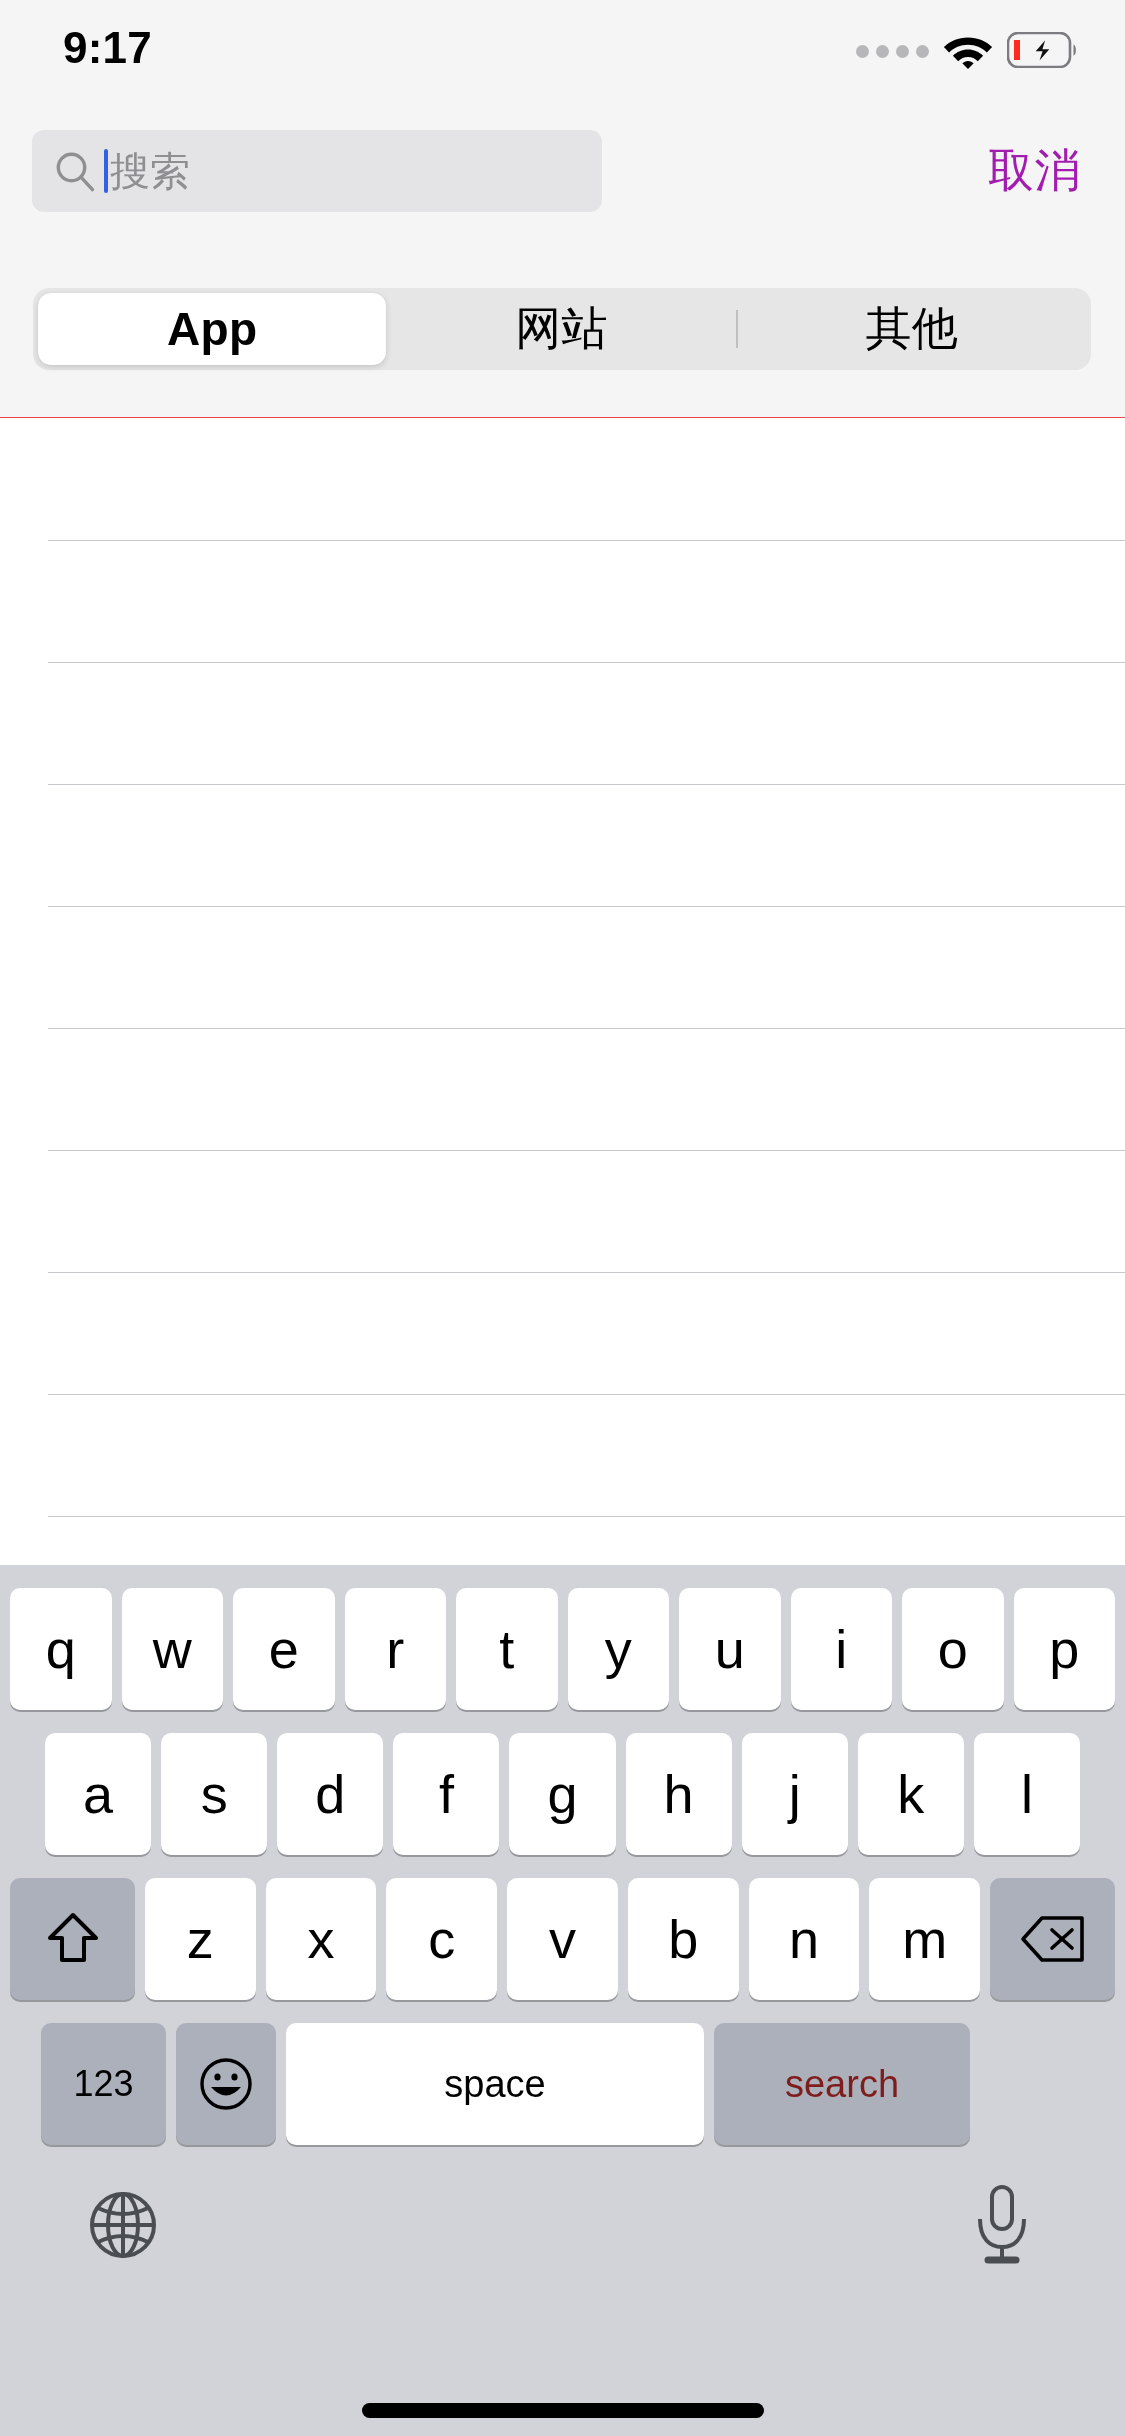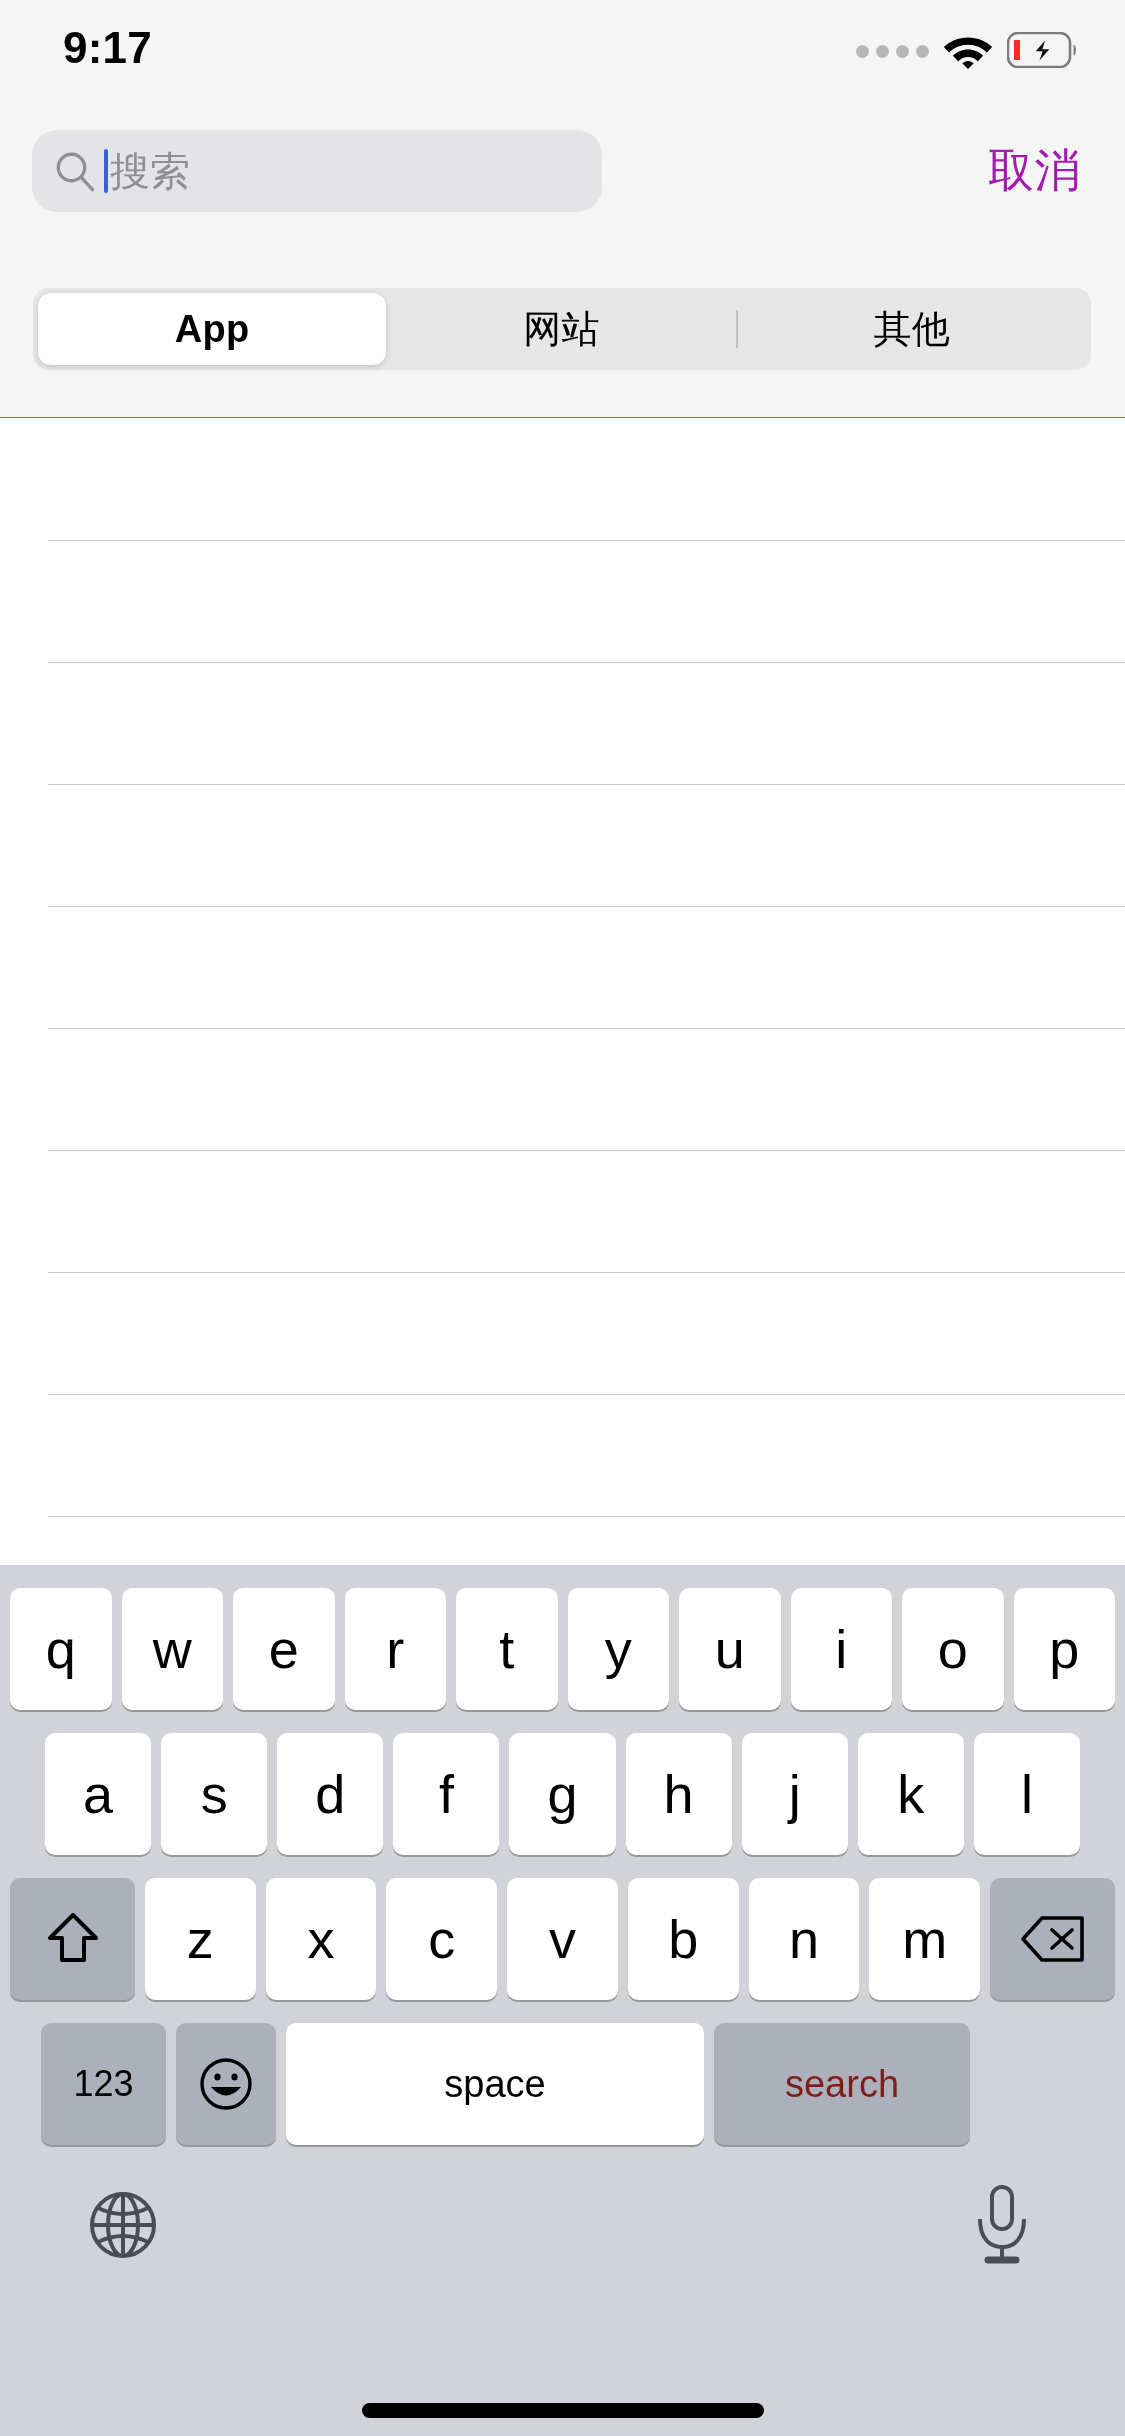--- a/index.html
+++ b/index.html
@@ -72,21 +72,21 @@
     width: 1125px;
     height: 82px;
   }
   .search-field {
     position: absolute;
     left: 32px;
     top: 0;
     width: 570px;
     height: 82px;
     background: #e4e4e6;
-    border-radius: 25px;
+    border-radius: 12px;
     display: flex;
     align-items: center;
     padding-left: 22px;
     text-align: right;
   }
   .search-glass { flex: 0 0 auto; margin-right: 8px; display:block; }
   .caret {
     width: 4px;
     height: 44px;
     background: #3361e0;
@@ -123,21 +123,21 @@
     align-items: center;
     padding: 5px;
   }
   .seg-item {
     position: relative;
     flex: 1 1 0;
     height: 72px;
     display: flex;
     align-items: center;
     justify-content: center;
-    font-size: 38px;
+    font-size: 46px;
     color: #000000;
     letter-spacing: 0.3px;
   }
   .seg-item.selected {
     background: #ffffff;
     border-radius: 13px;
     box-shadow: 0 2px 6px rgba(0,0,0,0.14), 0 0 1px rgba(0,0,0,0.10);
     font-weight: 600;
     z-index: 2;
   }

